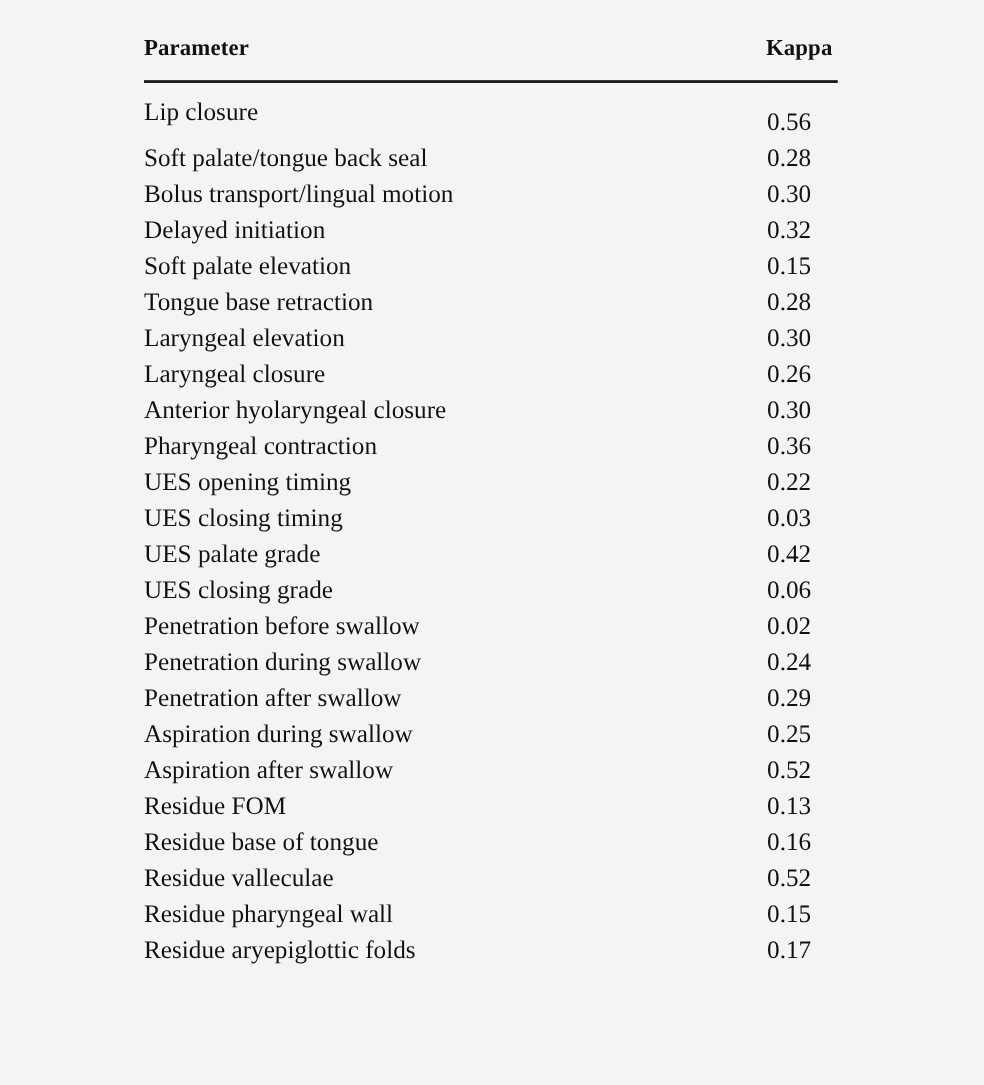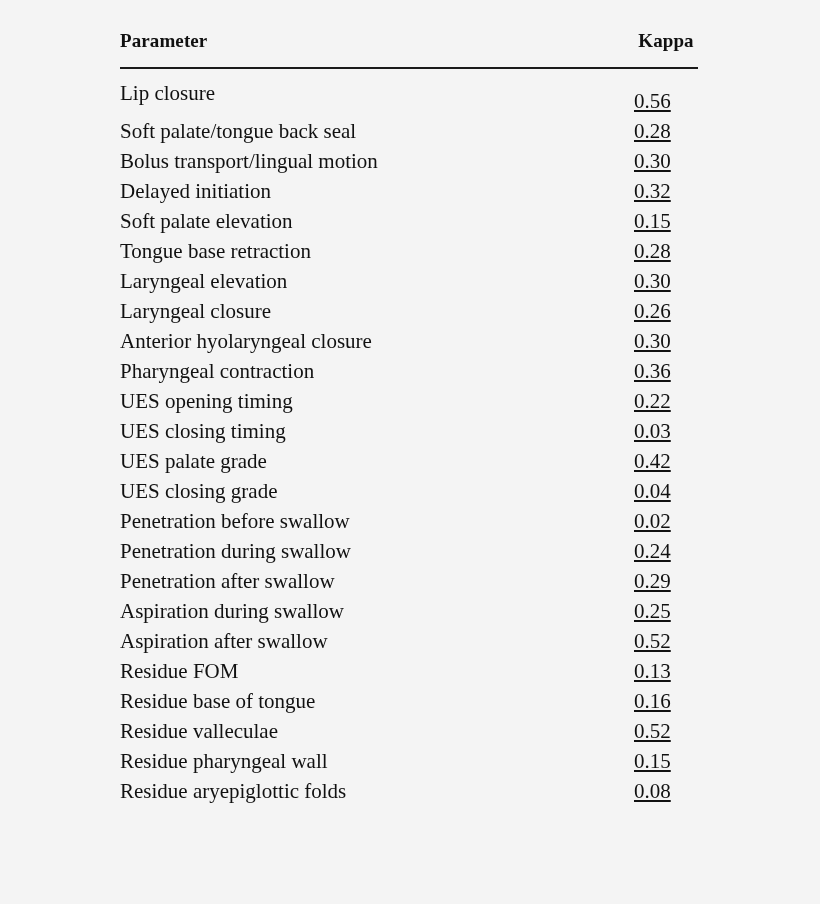--- a/index.html
+++ b/index.html
@@ -60,24 +60,23 @@
 
   tbody tr.data-row:first-child td {
   }
 
   td.cell-parameter {
     text-align: left;
     white-space: nowrap;
   }
 
   td.cell-kappa {
-    text-align: left;
+    text-align: right;
     padding-right: 22px !important;
     white-space: nowrap;
-    text-decoration: underline;
   }
 
   tbody tr.data-row:first-child td.cell-kappa {
     padding-top: 17px;
     padding-right: 22px;
   }
 </style>
 </head>
 <body>
 
@@ -141,21 +140,21 @@
         <tr class="data-row">
           <td class="cell-parameter">UES closing timing</td>
           <td class="cell-kappa">0.03</td>
         </tr>
         <tr class="data-row">
           <td class="cell-parameter">UES palate grade</td>
           <td class="cell-kappa">0.42</td>
         </tr>
         <tr class="data-row">
           <td class="cell-parameter">UES closing grade</td>
-          <td class="cell-kappa">0.04</td>
+          <td class="cell-kappa">0.06</td>
         </tr>
         <tr class="data-row">
           <td class="cell-parameter">Penetration before swallow</td>
           <td class="cell-kappa">0.02</td>
         </tr>
         <tr class="data-row">
           <td class="cell-parameter">Penetration during swallow</td>
           <td class="cell-kappa">0.24</td>
         </tr>
         <tr class="data-row">
@@ -181,17 +180,17 @@
         <tr class="data-row">
           <td class="cell-parameter">Residue valleculae</td>
           <td class="cell-kappa">0.52</td>
         </tr>
         <tr class="data-row">
           <td class="cell-parameter">Residue pharyngeal wall</td>
           <td class="cell-kappa">0.15</td>
         </tr>
         <tr class="data-row">
           <td class="cell-parameter">Residue aryepiglottic folds</td>
-          <td class="cell-kappa">0.08</td>
+          <td class="cell-kappa">0.17</td>
         </tr>
       </tbody>
   </table>
 </div>
 
 </body></html>

